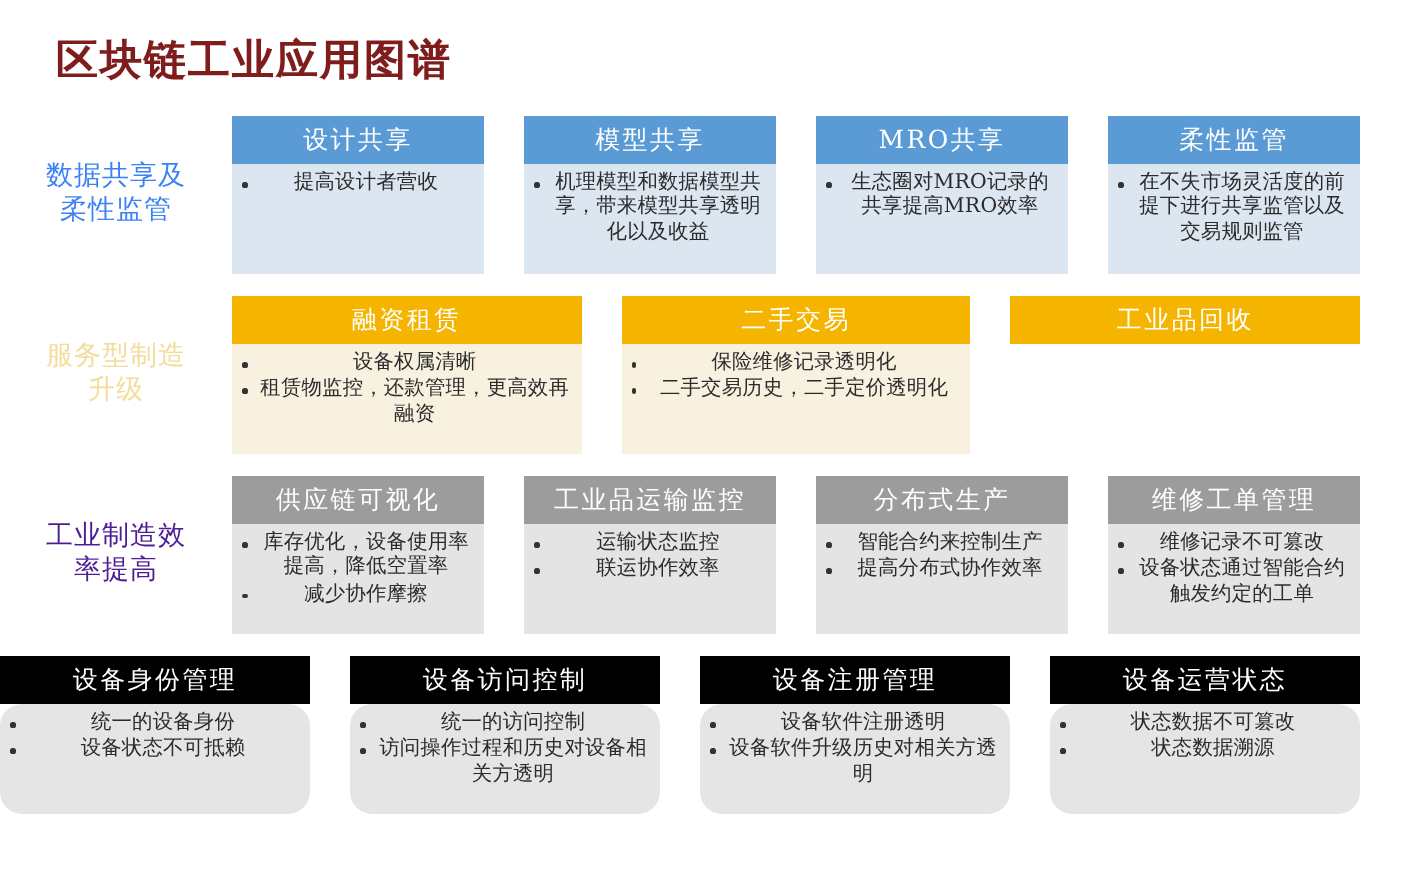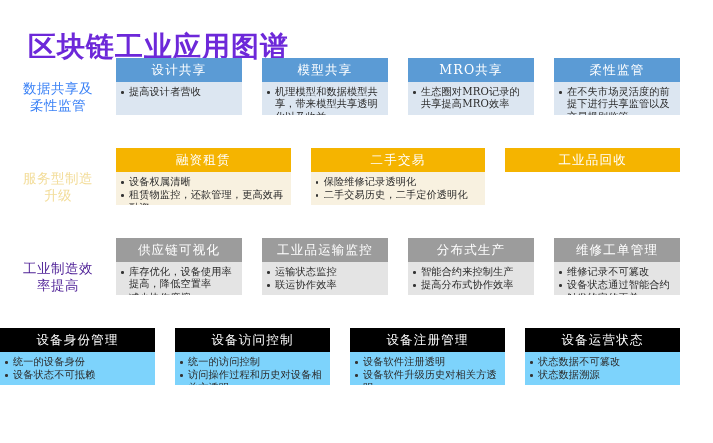--- a/index.html
+++ b/index.html
@@ -9,25 +9,25 @@
     font-family:"Liberation Sans","DejaVu Sans",sans-serif;
     overflow:hidden;
     position:relative;
   }
   #infographic{
     position:absolute;inset:0;
     background:#ffffff;
   }
   .title{
     position:absolute;
-    left:28px;top:28px;
-    font-size:28px;
+    left:28px;top:16px;
+    font-size:21px;
     font-weight:bold;
     letter-spacing:1px;
-    color:#6d28d9;
+    color:#7f1d1d;
     font-family:"DejaVu Sans","Liberation Sans",sans-serif;
     white-space:nowrap;
   }
   .grid{
     position:absolute;
     left:0;top:58px;right:0;
     display:flex;
     flex-direction:column;
   }
   .row{
@@ -52,41 +52,41 @@
     display:flex;
     flex-direction:row;
     gap:20px;
     padding-right:33px;
   }
   .card{
     flex:1 1 0;
     min-width:0;
     display:flex;
     flex-direction:column;
-    height:57px;
+    height:79px;
   }
   .card-header{
     height:24px;
     line-height:24px;
     text-align:center;
     font-size:12.5px;
     color:#ffffff;
     font-family:"DejaVu Serif","Liberation Serif",serif;
     letter-spacing:1.2px;
     white-space:nowrap;
     overflow:hidden;
   }
   .card-body{
     flex:1;
     padding:4px 5px 3px 5px;
     box-sizing:border-box;
     overflow:hidden;
   }
   .bullets{
-    margin:0;padding:0;list-style:none;
+    margin:0;padding:0;list-style:none;text-align:center;
   }
   .bullets li{
     position:relative;
     padding-left:8px;
     font-size:10.2px;
     line-height:12.4px;
     color:#2b2b2b;
     font-family:"DejaVu Serif","Liberation Serif",serif;
     margin-bottom:1px;
     letter-spacing:.1px;
@@ -107,21 +107,21 @@
 
   .theme-gold   .card-header{background:#f5b400;}
   .theme-gold   .card-body{background:#f8f1e0;}
   .theme-gold   .row-label-text{color:#f3dd9a;}
 
   .theme-gray   .card-header{background:#9c9c9c;}
   .theme-gray   .card-body{background:#e4e4e4;}
   .theme-gray   .row-label-text{color:#4c1d95;}
 
   .theme-orange .card-header{background:#000000;}
-  .theme-orange .card-body{background:#7dd3fc;}
+  .theme-orange .card-body{background:#e5e5e5;border-radius:11px;}
   .theme-orange .row-label-text{color:#e5b08c;}
 </style>
 </head>
 <body>
 
 <div id="infographic">
   <div class="title">区块链工业应用图谱</div>
   <div class="grid">
       <div class="row theme-blue">
         <div class="row-label">

